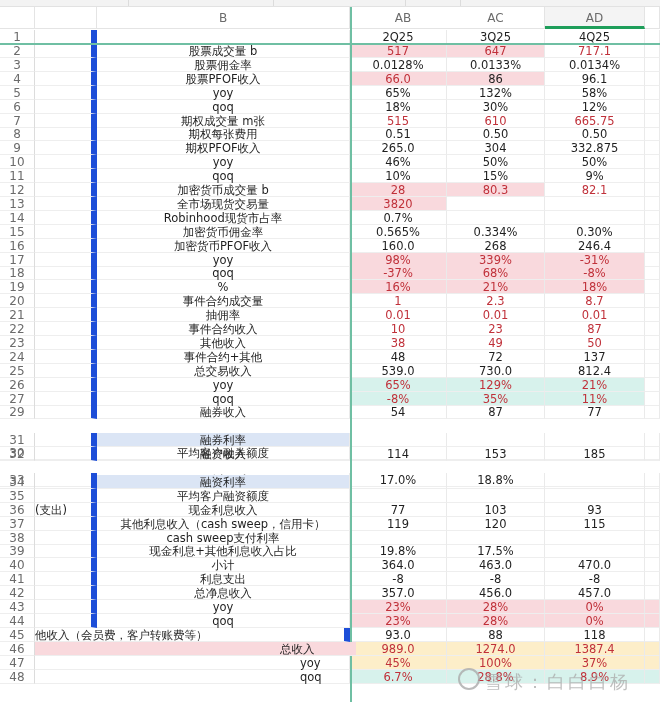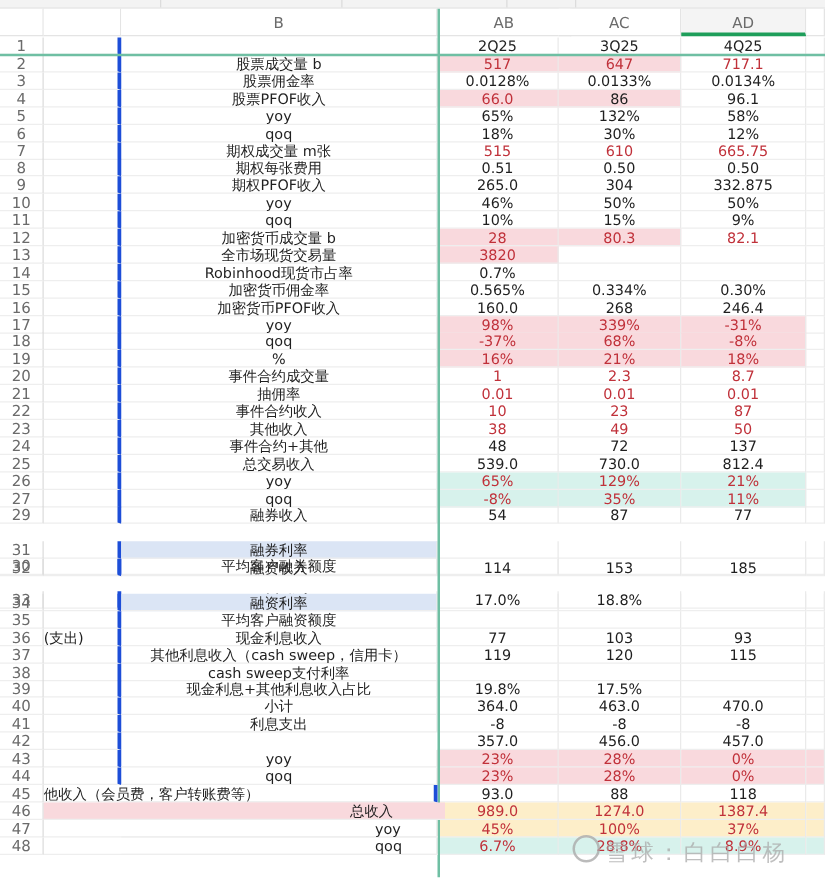--- a/index.html
+++ b/index.html
@@ -8,21 +8,21 @@
   .topstrip { position:absolute; left:0; top:0; width:660px; height:6px; background:#f3f3f3; border-bottom:1px solid #e2e2e2; }
   .topstrip .seg { position:absolute; top:0; height:6px; border-right:1px solid #dcdcdc; }
   .colhdr { position:absolute; top:7px; height:22px; border-right:1px solid #e4e4e4; border-bottom:1px solid #e4e4e4;
     text-align:center; line-height:22px; color:#6b6b6b; font-size:12px; box-sizing:border-box; background:#fff; }
   .colhdr.active { border-bottom:3px solid #1e9e5a; background:#f4f4f4; }
   .grid { position:absolute; left:0; top:30px; width:660px; }
   .row { position:absolute; left:0; width:660px; height:14px; }
   .cell { position:absolute; top:0; height:14px; line-height:14px; text-align:center; white-space:nowrap; overflow:visible;
     box-sizing:border-box; border-right:1px solid #eaeaea; border-bottom:1px solid #eeeeee; }
   .rn { left:0; width:35px; color:#6b6b6b; font-size:12px; border-right:1px solid #dcdcdc; }
-  .ca { left:35px; width:62px; border-right:3px solid #1d4ed8; }
+  .ca { left:35px; width:62px; border-right:6px solid #1d4ed8; }
   .cb { left:97px; width:253px; }
   .cab { left:350px; width:97px; }
   .cac { left:447px; width:98px; }
   .cad { left:545px; width:100px; }
   .cx { left:645px; width:15px; }
   .red { color:#c0313a; }
   .bg-pink { background:#f9d9dd; }
   .bg-teal { background:#d7f2ec; }
   .bg-blue { background:#dbe5f5; }
   .bg-yellow { background:#fdeec9; }
@@ -408,20 +408,21 @@
         <div class="cell ca "></div>
         <div class="cell cb ">利息支出</div>
         <div class="cell cab ">-8</div>
         <div class="cell cac ">-8</div>
         <div class="cell cad ">-8</div>
         <div class="cell cx "></div>
       </div>
       <div class="row" style="top: 556.1px;">
         <div class="cell rn ">42</div>
         <div class="cell ca "></div>
+        <div class="cell cb ">总净息收入</div>
         <div class="cell cab ">357.0</div>
         <div class="cell cac ">456.0</div>
         <div class="cell cad ">457.0</div>
         <div class="cell cx "></div>
       </div>
       <div class="row" style="top: 570px;">
         <div class="cell rn ">43</div>
         <div class="cell ca "></div>
         <div class="cell cb ">yoy</div>
         <div class="cell cab red bg-pink">23%</div>

